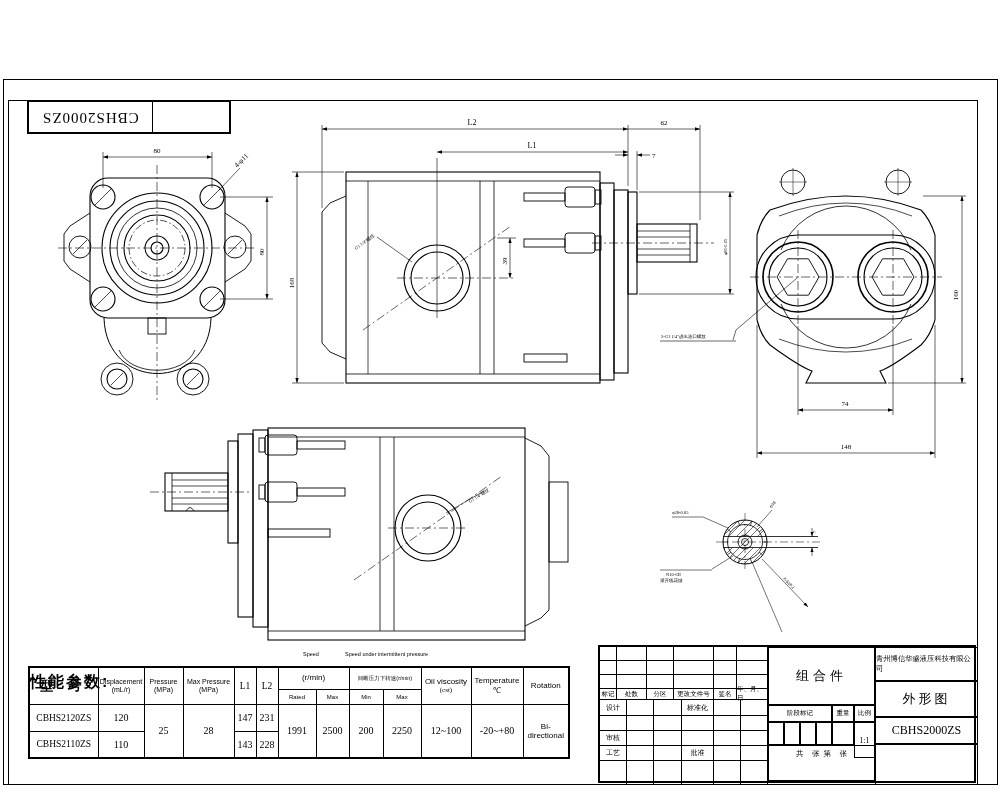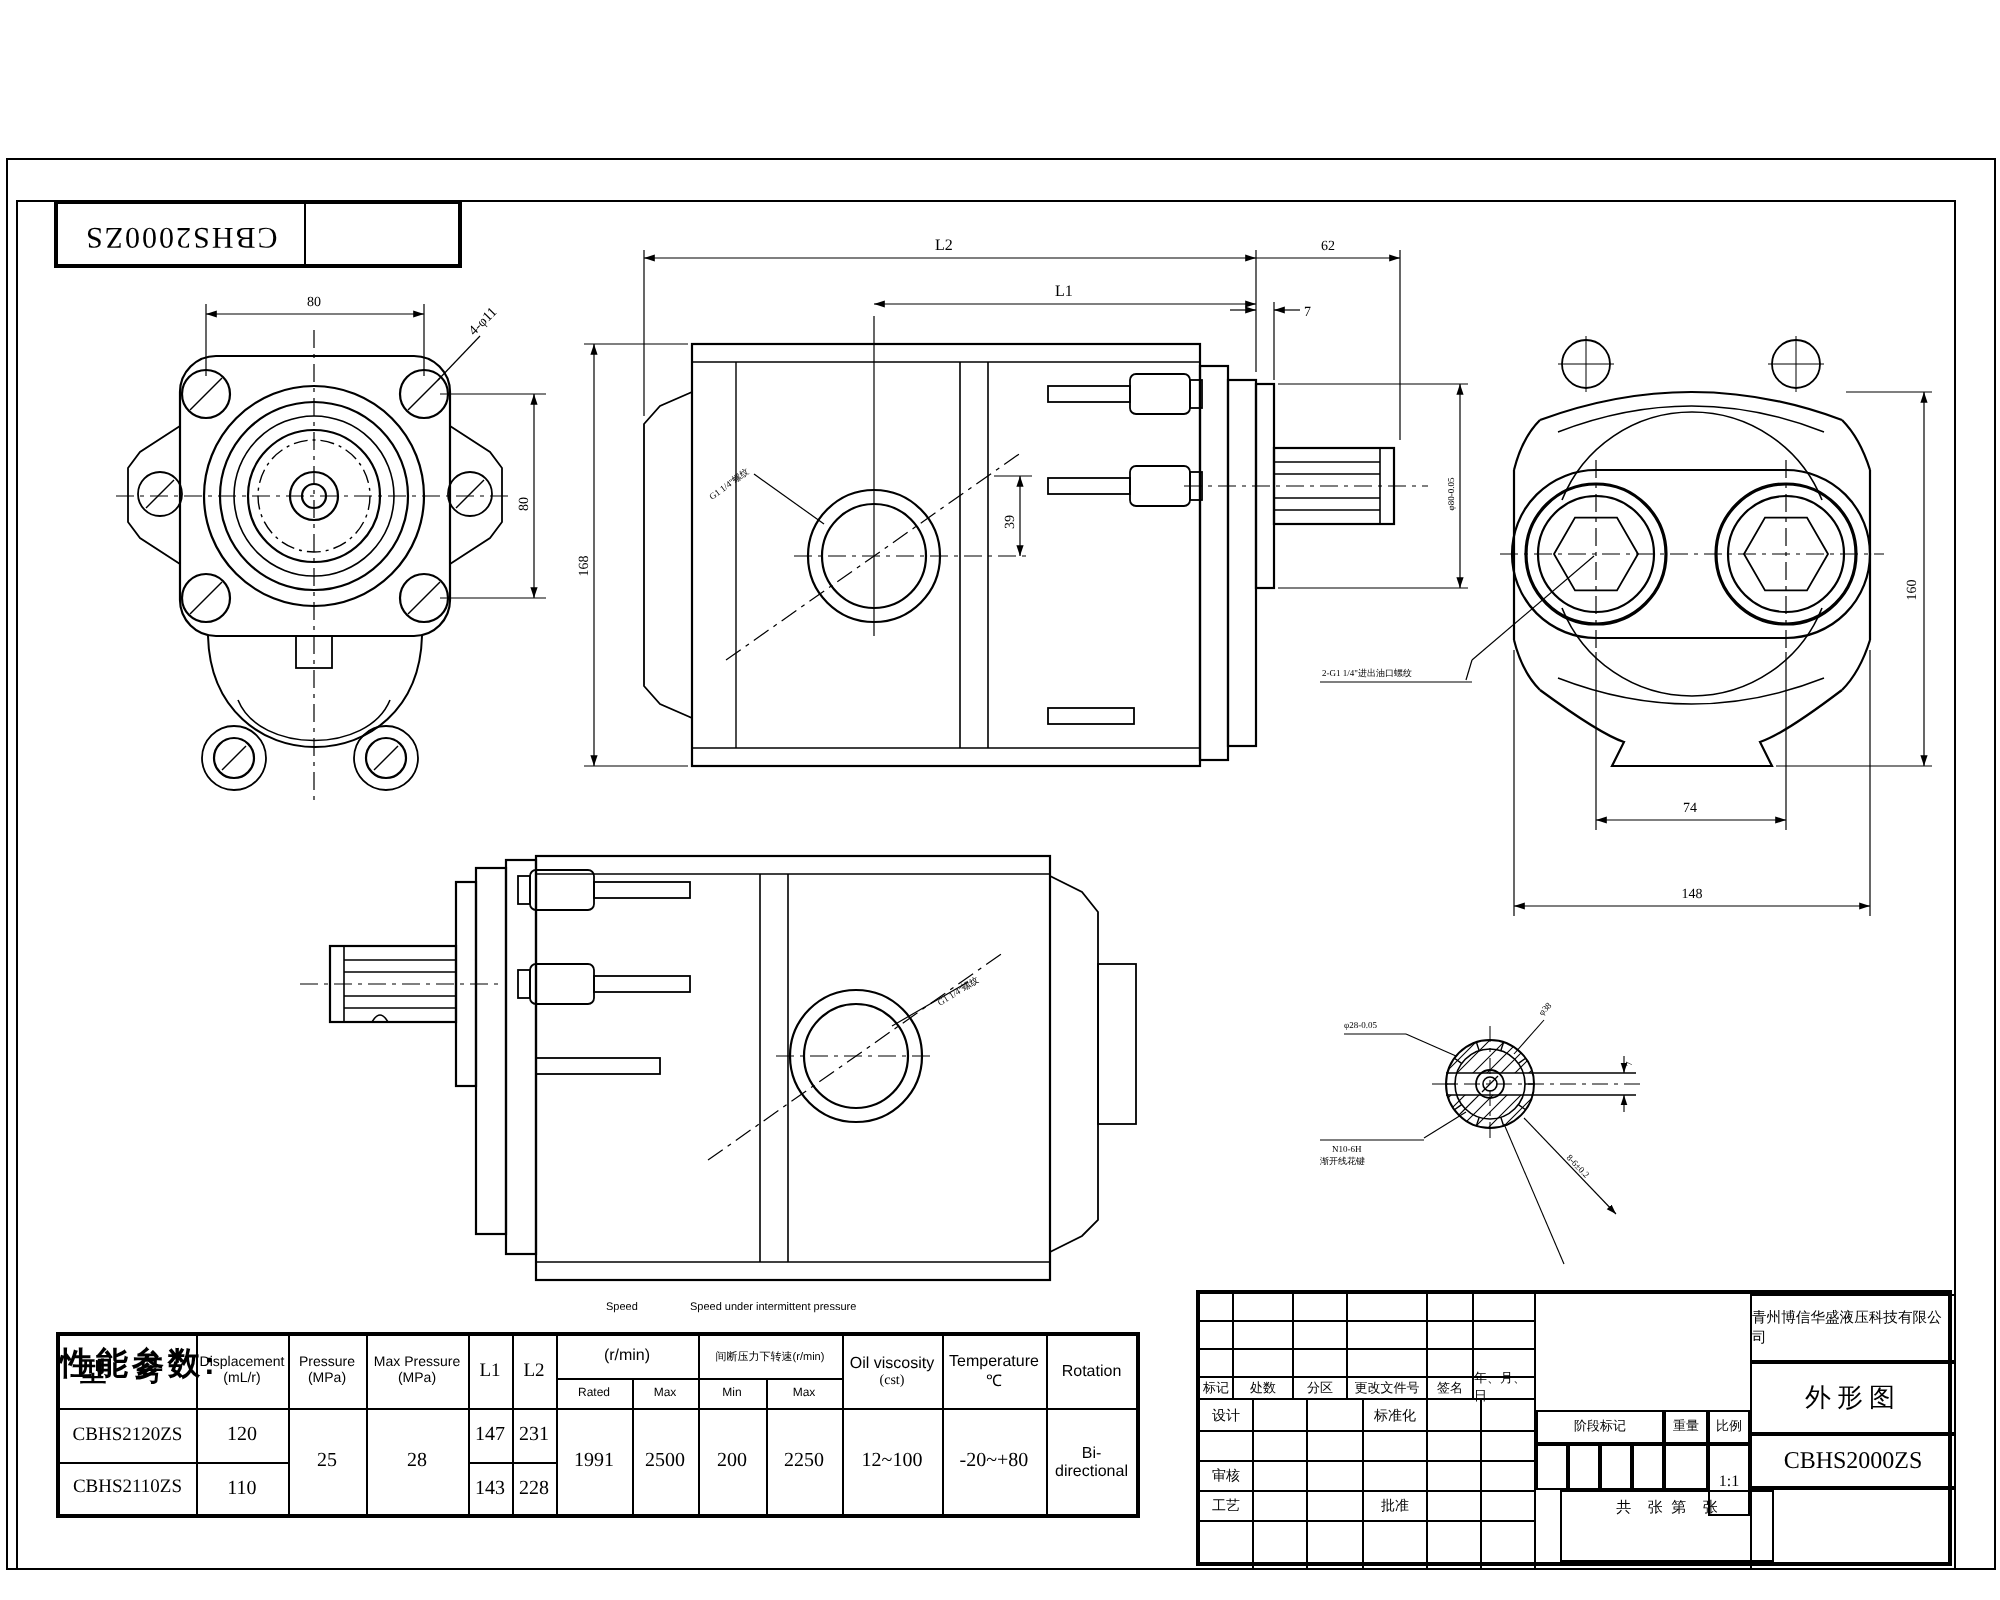--- a/index.html
+++ b/index.html
@@ -452,28 +452,29 @@
       <div></div>
       <div></div>
     <div></div>
       <div></div>
       <div></div>
       <div></div>
       <div></div>
       <div></div>
   </div>
 
+  <div class="tc" style="left:168px;top:0;width:107px;height:58px;font-size:13px;letter-spacing:4px;">组合件</div>
   <div class="tc" style="left:168px;top:58px;width:64px;height:17px;font-size:6.5px;">阶段标记</div>
   <div class="tc" style="left:232px;top:58px;width:22px;height:17px;font-size:6.5px;">重量</div>
   <div class="tc" style="left:254px;top:58px;width:21px;height:17px;font-size:6.5px;">比例</div>
   <div class="tc" style="left:168px;top:75px;width:16px;height:23px;"></div>
   <div class="tc" style="left:184px;top:75px;width:16px;height:23px;"></div>
   <div class="tc" style="left:200px;top:75px;width:16px;height:23px;"></div>
   <div class="tc" style="left:216px;top:75px;width:16px;height:23px;"></div>
   <div class="tc" style="left:232px;top:75px;width:22px;height:23px;"></div>
   <div class="tc" style="left:254px;top:75px;width:21px;height:36px;font-family:'Liberation Serif',serif;font-size:8px;">1:1</div>
-  <div class="tc" style="left:180px;top:98px;width:107px;height:36px;align-items:flex-start;justify-content:center;padding-top:3px;font-size:7.5px;white-space:pre;text-align:right;">共    张  第    张</div>
+  <div class="tc" style="left:168px;top:98px;width:107px;height:36px;align-items:flex-start;justify-content:center;padding-top:3px;font-size:7.5px;white-space:pre;text-align:right;">共    张  第    张</div>
 
   <div class="tc" style="left:275px;top:0;width:103px;height:34px;font-size:7.3px;">青州博信华盛液压科技有限公司</div>
   <div class="tc" style="left:275px;top:34px;width:103px;height:36px;font-size:13px;letter-spacing:3px;">外形图</div>
   <div class="tc" style="left:275px;top:70px;width:103px;height:27px;font-family:'Liberation Serif',serif;font-size:12px;">CBHS2000ZS</div>
   <div class="tc" style="left:275px;top:97px;width:103px;height:41px;"></div>
 </div>
 
 </body></html>

